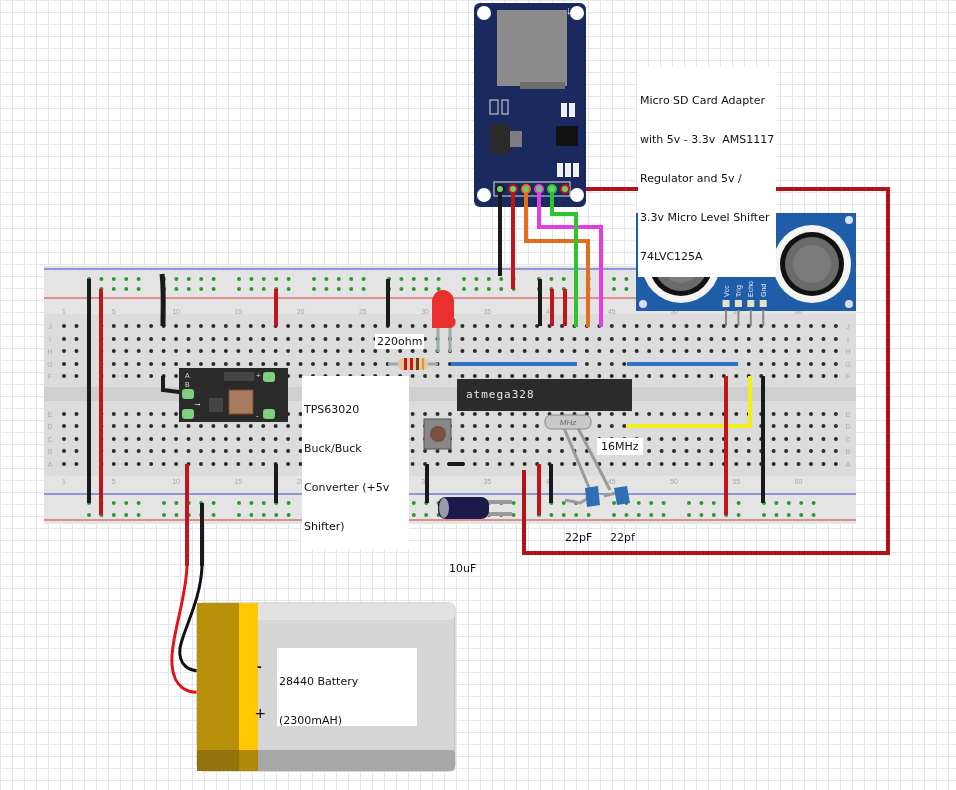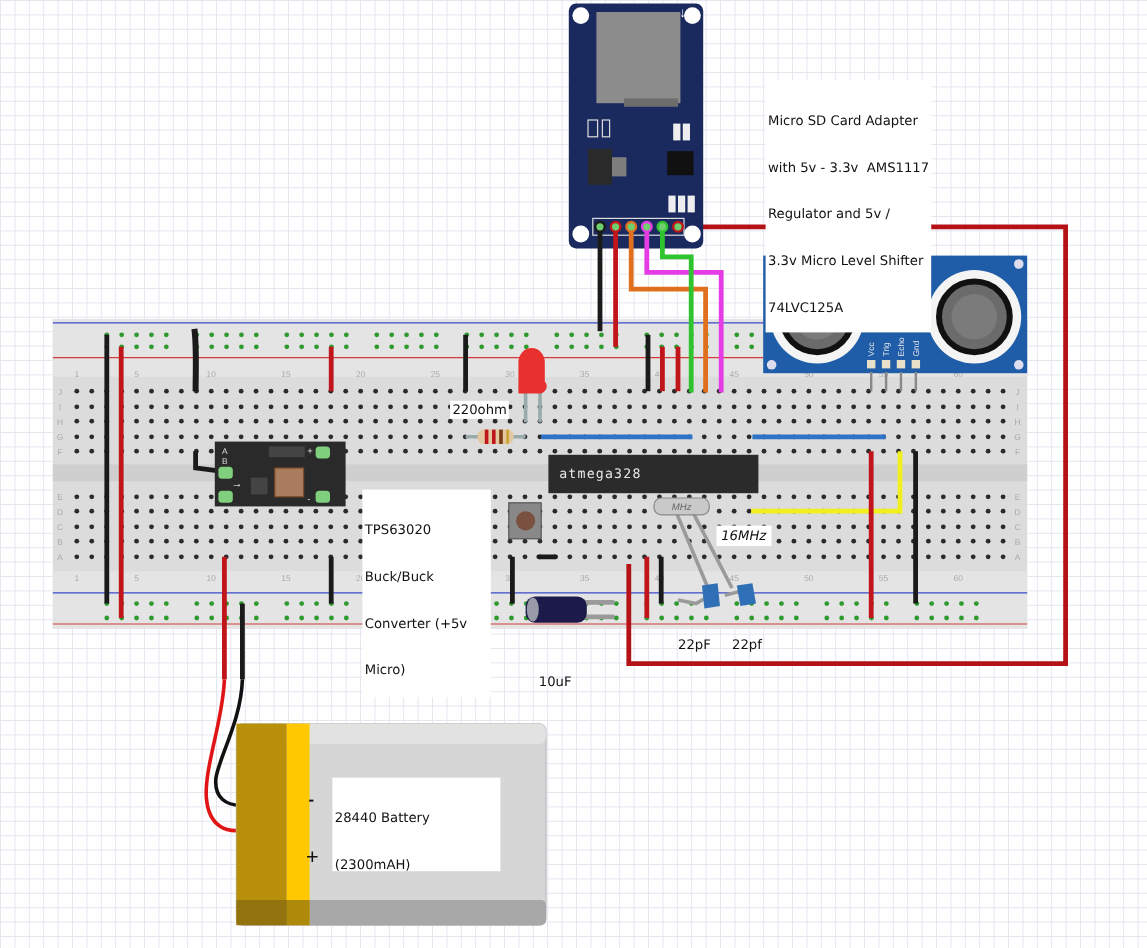--- a/index.html
+++ b/index.html
@@ -1094,28 +1094,28 @@
   </g>
 </svg>
 
 <div class="label" style="left:591px;top:67px;margin-left:47px;">
   <span>Micro SD Card Adapter</span>
   <span>with 5v - 3.3v  AMS1117</span>
   <span>Regulator and 5v /</span>
   <span>3.3v Micro Level Shifter</span>
   <span>74LVC125A</span>
 </div>
-<div class="label" style="left:302px;top:376px;padding:1px 20px 3px 2px;margin-top:32px;">
+<div class="label" style="left:302px;top:376px;padding:1px 20px 3px 2px;">
   <span>TPS63020</span>
   <span>Buck/Buck</span>
   <span>Converter (+5v</span>
-  <span>Micro)</span>
+  <span>Shifter)</span>
 </div>
 <div class="label" style="left:375px;top:334px;">220ohm</div>
-<div class="label" style="left:597px;top:438px;padding:2px 4px;font-style:italic;">16MHz</div>
+<div class="label" style="left:597px;top:438px;padding:2px 4px;">16MHz</div>
 <div class="label" style="left:447px;top:561px;background:transparent;">10uF</div>
 <div class="label" style="left:563px;top:530px;background:transparent;">22pF</div>
 <div class="label" style="left:608px;top:530px;background:transparent;">22pf</div>
 <div class="label" style="left:277px;top:648px;width:136px;height:76px;">
   <span>28440 Battery</span>
   <span>(2300mAH)</span>
   <span style="height:13px"></span>
   
   
 </div>

